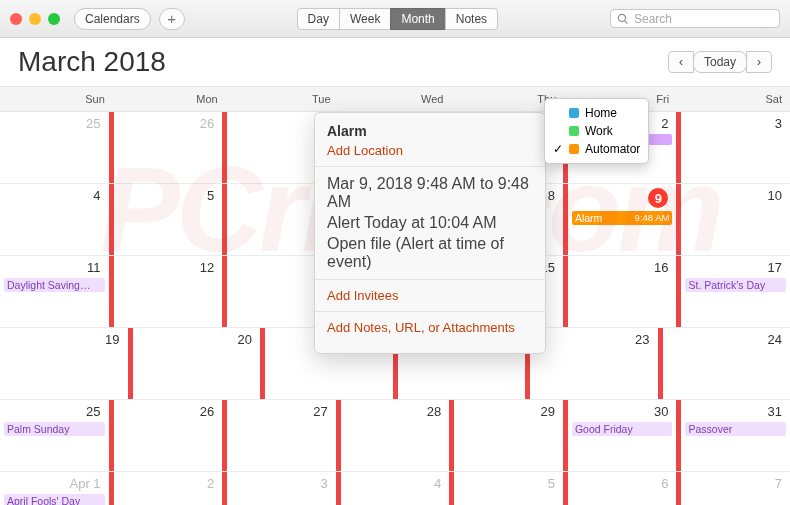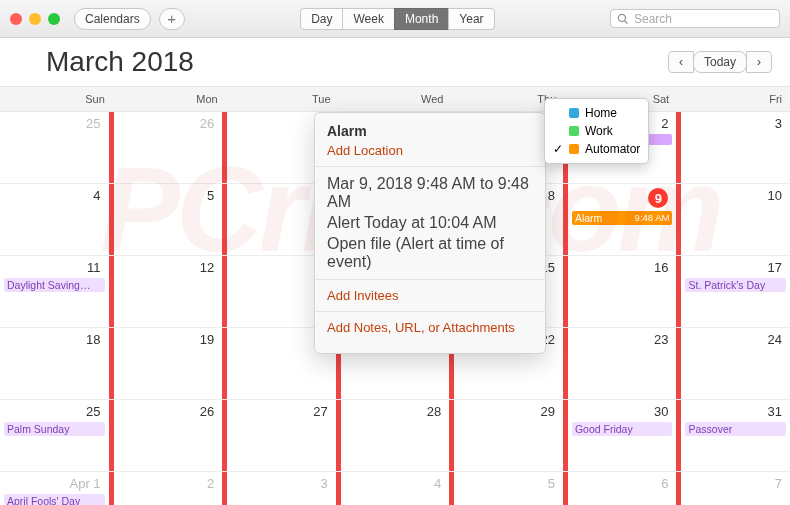--- a/index.html
+++ b/index.html
@@ -12,21 +12,21 @@
 .tb-btn { height: 22px; padding: 0 10px; background: #fcfcfc; border: 1px solid #c8c8c8; border-radius: 11px; font-size: 12px; color: #444; display: flex; align-items: center; cursor: default; }
 .tb-btn.square { width: 26px; padding: 0; justify-content: center; font-size: 15px; color: #777; }
 .seg { display: flex; margin: 0 auto; }
 .seg .tb-btn { border-radius: 0; margin-left: -1px; }
 .seg .tb-btn:first-child { border-radius: 4px 0 0 4px; margin-left: 0; text-align: center; }
 .seg .tb-btn:last-child { border-radius: 0 4px 4px 0; }
 .seg .tb-btn.active { background: #757575; color: #fff; border-color: #6a6a6a; }
 .search { width: 170px; height: 19px; background: #fff; border: 1px solid #c8c8c8; border-radius: 4px; display: flex; align-items: center; padding: 0 6px; color: #aaa; font-size: 12px; gap: 5px; }
 .search svg { width: 12px; height: 12px; fill: #888; }
 
-.header { display: flex; align-items: center; padding: 8px 18px; margin-left: 28px; }
+.header { display: flex; align-items: center; padding: 8px 18px; }
 .title { font-size: 28px; font-weight: 300; color: #333; }
 .title b { font-weight: 500; }
 .nav { margin-left: auto; display: flex; }
 .nav .tb-btn { border-radius: 8px; margin-left: -1px; }
 .nav .tb-btn:first-child { border-radius: 4px 0 0 4px; margin-left: 0; }
 .nav .tb-btn:last-child { border-radius: 0 4px 4px 0; }
 
 .grid { position: relative; }
 .dayrow { display: flex; height: 26px; background: #f4f4f4; border-top: 1px solid #e6e6e6; border-bottom: 1px solid #e6e6e6; align-items: center; }
 .dayrow div { flex: 1; text-align: right; padding-right: 8px; font-size: 11px; color: #555; line-height: 22px; }
@@ -65,21 +65,21 @@
     <div class="dot red"></div>
     <div class="dot yellow"></div>
     <div class="dot green"></div>
   </div>
   <div class="tb-btn">Calendars</div>
   <div class="tb-btn square">+</div>
   <div class="seg" id="seg">
       <div class="tb-btn">Day</div>
       <div class="tb-btn">Week</div>
       <div class="tb-btn active">Month</div>
-      <div class="tb-btn">Year</div>
+      <div class="tb-btn">Notes</div>
     </div>
   <div class="search">
     <svg viewBox="0 0 16 16">
         <path d="M6.5 1a5.5 5.5 0 014.28 8.94l3.64 3.64-1.06 1.06-3.64-3.64A5.5 5.5 0 116.5 1zm0 1.5a4 4 0 100 8 4 4 0 000-8z"></path>
       </svg>
     <span>Search</span>
   </div>
 </div>
 
 <div class="header">
@@ -91,22 +91,22 @@
   </div>
 </div>
 
 <div class="grid">
   <div class="dayrow" id="dayrow">
       <div>Sun</div>
       <div>Mon</div>
       <div>Tue</div>
       <div>Wed</div>
       <div>Thu</div>
+      <div>Fri</div>
       <div>Sat</div>
-      <div>Fri</div>
     </div>
   <div class="weeks" id="weeks">
       <div class="week">
         <div class="cell other">
           <div class="daynum"><span>25</span></div>
         </div>
         <div class="cell other">
           <div class="daynum"><span>26</span></div>
         </div>
         <div class="cell other">
@@ -172,23 +172,20 @@
         </div>
         <div class="cell">
           <div class="daynum"><span>16</span></div>
         </div>
         <div class="cell">
           <div class="daynum"><span>17</span></div>
           <div class="ev purple">St. Patrick's Day</div>
         </div>
       </div>
       <div class="week">
-        <div class="cell">
-          <div class="daynum"><span>18</span></div>
-        </div>
         <div class="cell">
           <div class="daynum"><span>19</span></div>
         </div>
         <div class="cell">
           <div class="daynum"><span>20</span></div>
         </div>
         <div class="cell">
           <div class="daynum"><span>21</span></div>
         </div>
         <div class="cell">

